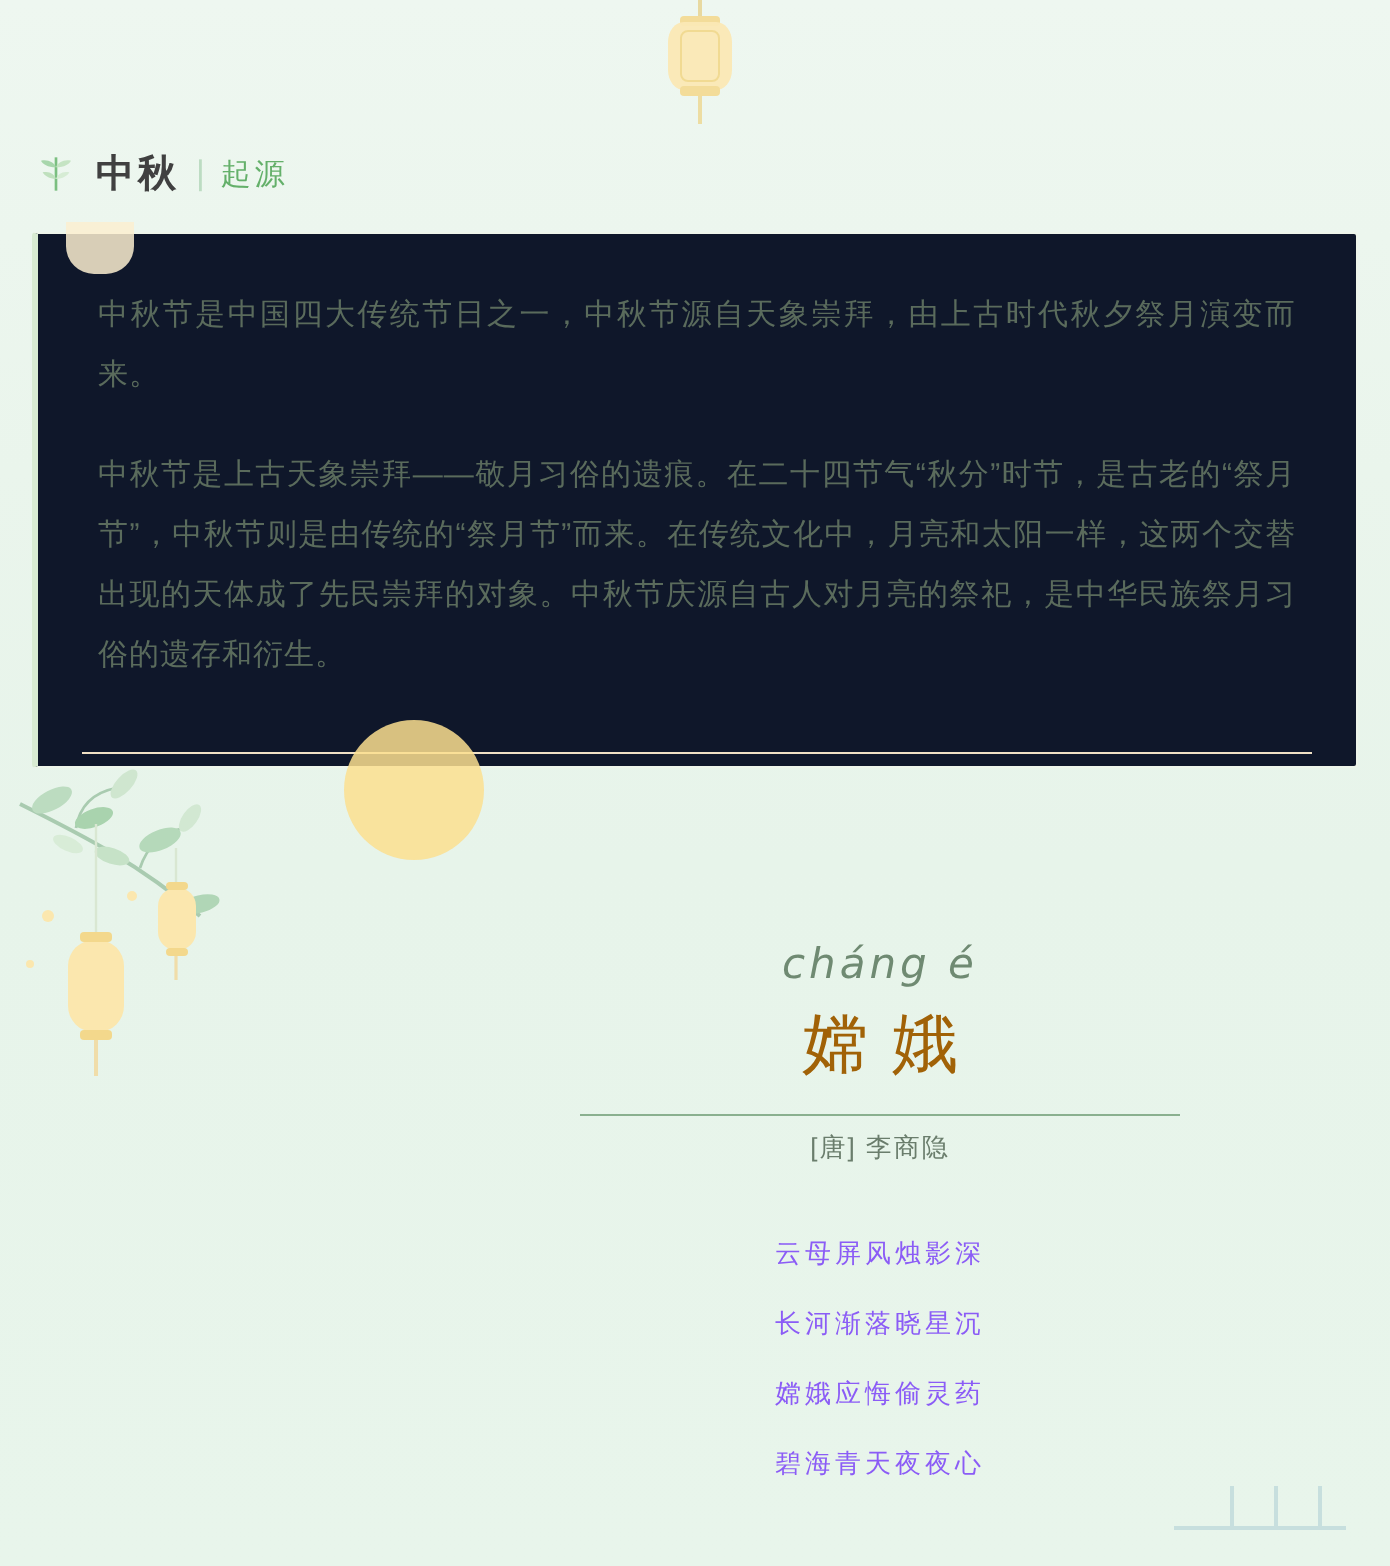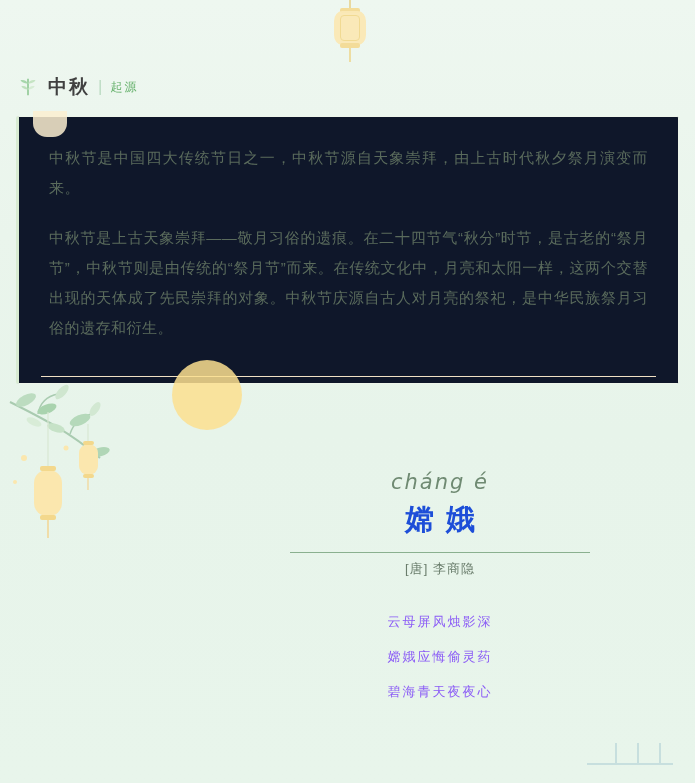--- a/index.html
+++ b/index.html
@@ -99,21 +99,21 @@
     font-weight: bold;
     color: #404040;
     letter-spacing: 2px;
   }
   .title-sep {
     color: #bcdcc2;
     margin: 0 8px;
     font-size: 17px;
   }
   .title-sub {
-    font-size: 12px;
+    font-size: 15px;
     color: #64b06a;
     letter-spacing: 2px;
   }
 
   
   .card {
     position: absolute;
     left: 16px;
     top: 116px;
     width: 663px;
@@ -190,23 +190,23 @@
     text-align: center;
   }
   .pinyin {
     font-size: 21px;
     color: #6f8a72;
     letter-spacing: 2px;
     font-family: "DejaVu Sans", sans-serif;
     font-style: italic;
   }
   .poem-title {
-    font-size: 29px;
-    font-weight: bold;
-    color: #1d4ed8;
+    font-size: 33px;
+    font-weight: normal;
+    color: #a16207;
     letter-spacing: 12px;
     margin-top: 6px;
     text-indent: 12px;
   }
   .poem-rule {
     width: 300px;
     height: 1px;
     background: #8ab08f;
     margin: 12px auto 0 auto;
   }
@@ -324,20 +324,21 @@
     </svg>
   </div>
 
   <div class="poem">
     <div class="pinyin">cháng é</div>
     <div class="poem-title">嫦娥</div>
     <div class="poem-rule"></div>
     <div class="poem-author">[唐] 李商隐</div>
     <div class="poem-lines">
       <div class="poem-line">云母屏风烛影深</div>
+      <div class="poem-line">长河渐落晓星沉</div>
       <div class="poem-line">嫦娥应悔偷灵药</div>
       <div class="poem-line">碧海青天夜夜心</div>
     </div>
   </div>
 
   <div class="bottom-deco">
     <div class="bar"></div>
     <div class="stroke s1"></div>
     <div class="stroke s2"></div>
     <div class="stroke s3"></div>

